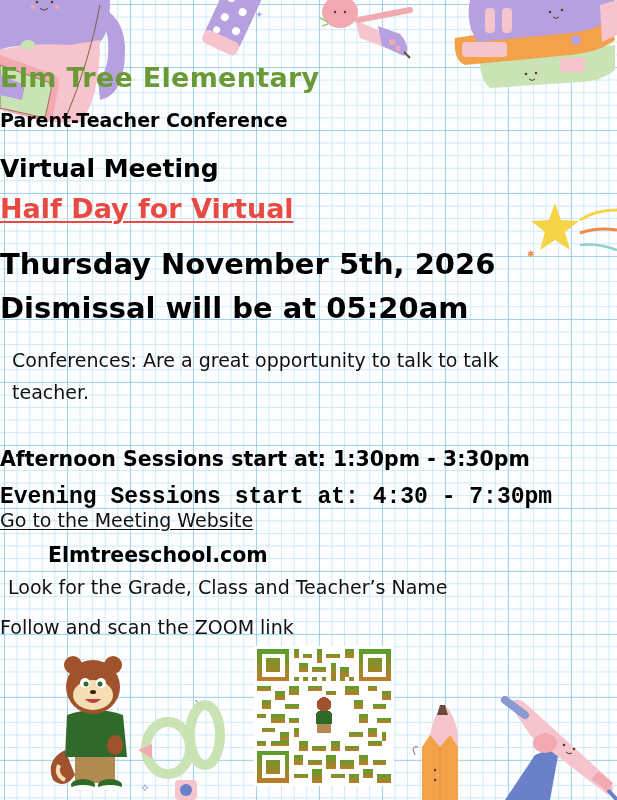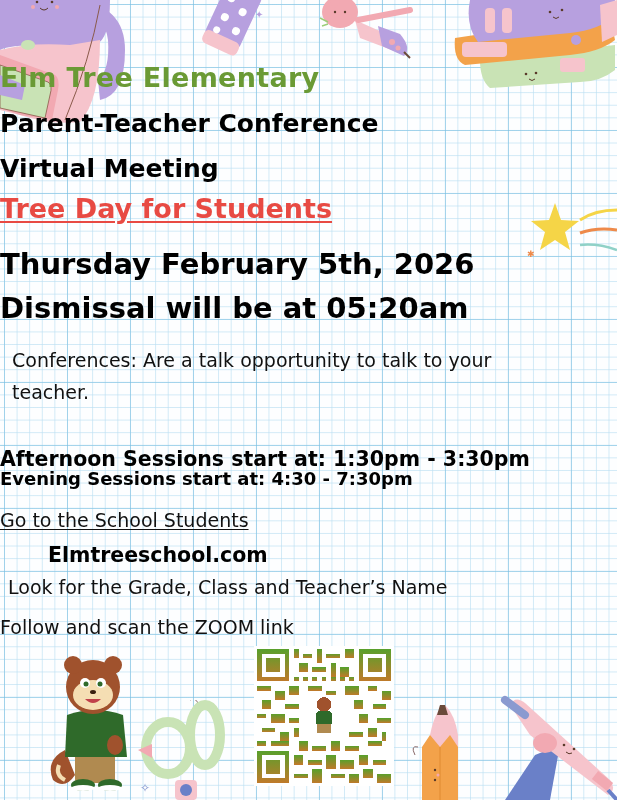--- a/index.html
+++ b/index.html
@@ -15,30 +15,30 @@
     background-position: 4px 4px;
     font-family: "DejaVu Sans", "Liberation Sans", sans-serif;
     color: #000;
   }
   .deco { position: absolute; }
   .line {
     position: absolute; left: 0; width: 617px; text-align: left;
     white-space: nowrap;
   }
   .school { top: 62px; font-size: 27px; font-weight: 900; color: #6a9a35; letter-spacing: 0.3px; }
-  .title1 { top: 109px; font-size: 25px; font-weight: bold; }
+  .title1 { top: 109px; font-size: 19px; font-weight: bold; }
   .title2 { top: 154px; font-size: 25px; font-weight: bold; }
   .halfday { top: 193px; font-size: 27px; font-weight: bold; color: #e84a43; }
   .halfday span { text-decoration: underline; text-decoration-thickness: 2px; text-underline-offset: 3px; }
   .date { top: 247px; font-size: 29px; font-weight: bold; }
   .dismiss { top: 291px; font-size: 29px; font-weight: bold; }
   .body-text { top: 344px; font-size: 19px; line-height: 32px; color: #111; padding: 0 12px; box-sizing: border-box; white-space: normal; }
   .body-text .u { text-underline-offset: 2px; }
   .afternoon { top: 447px; font-size: 20.5px; font-weight: bold; }
-  .evening { top: 468px; font-size: 18px; font-weight: bold; }
+  .evening { top: 484px; font-size: 23px; font-weight: bold; font-family: Liberation Mono, monospace; }
   .website-link { top: 509px; font-size: 19px; color: #111; }
   .website-link span { text-decoration: underline; text-underline-offset: 2px; cursor: pointer; }
   .domain { top: 543px; font-size: 20.5px; font-weight: bold; padding-left: 48px; }
   .look { top: 576px; font-size: 19px; color: #111; left: 8px; }
   .follow { top: 616px; font-size: 19px; color: #111; }
   .qr {
     position: absolute; left: 254px; top: 646px; width: 140px; height: 140px;
     background: #fff; padding: 3px; box-sizing: border-box;
   }
 </style>
@@ -112,32 +112,32 @@
   <path d="M30,8 L36,25 L54,26 L40,37 L45,55 L30,45 L15,55 L20,37 L6,26 L24,25 Z" fill="#f5d547"></path>
   <path d="M55,25 Q70,15 92,15" stroke="#f5d547" stroke-width="3" fill="none"></path>
   <path d="M55,38 Q72,32 92,35" stroke="#ee8a4a" stroke-width="3" fill="none"></path>
   <path d="M55,50 Q72,48 92,55" stroke="#8fd1c7" stroke-width="2.5" fill="none"></path>
   <text x="2" y="62" font-size="9" fill="#ee8a4a">✱</text>
 </svg>
 
 <div class="line school">Elm Tree Elementary</div>
 <div class="line title1">Parent-Teacher Conference</div>
 <div class="line title2">Virtual Meeting</div>
-<div class="line halfday"><span>Tree Day for Students</span></div>
-<div class="line date">Thursday February 5th, 2026</div>
+<div class="line halfday"><span>Half Day for Virtual</span></div>
+<div class="line date">Thursday November 5th, 2026</div>
 <div class="line dismiss">Dismissal will be at 05:20am</div>
 
 <div class="line body-text">
-  <div><span class="u">Conferences</span><span>: Are a talk opportunity to talk to your</span></div>
+  <div><span class="u">Conferences</span><span>: Are a great opportunity to talk to talk</span></div>
   <div>teacher.</div>
 </div>
 
 <div class="line afternoon">Afternoon Sessions start at: 1:30pm - 3:30pm</div>
 <div class="line evening">Evening Sessions start at: 4:30 - 7:30pm</div>
-<div class="line website-link"><span>Go to the School Students</span></div>
+<div class="line website-link"><span>Go to the Meeting Website</span></div>
 <div class="line domain">Elmtreeschool.com</div>
 <div class="line look">Look for the Grade, Class and Teacher’s Name</div>
 <div class="line follow">Follow and scan the ZOOM link</div>
 
 <svg class="deco" style="left:45px;top:655px" width="95" height="140" viewBox="0 0 95 140">
   <path d="M20,95 Q0,105 8,125 Q20,135 30,120 Z" fill="#a0522d"></path>
   <path d="M14,110 Q10,120 20,125" stroke="#f5deb3" stroke-width="4" fill="none"></path>
   <rect x="30" y="98" width="40" height="30" rx="4" fill="#b08a50"></rect>
   <ellipse cx="38" cy="130" rx="12" ry="6" fill="#2f6a2a"></ellipse>
   <ellipse cx="65" cy="130" rx="12" ry="6" fill="#2f6a2a"></ellipse>

